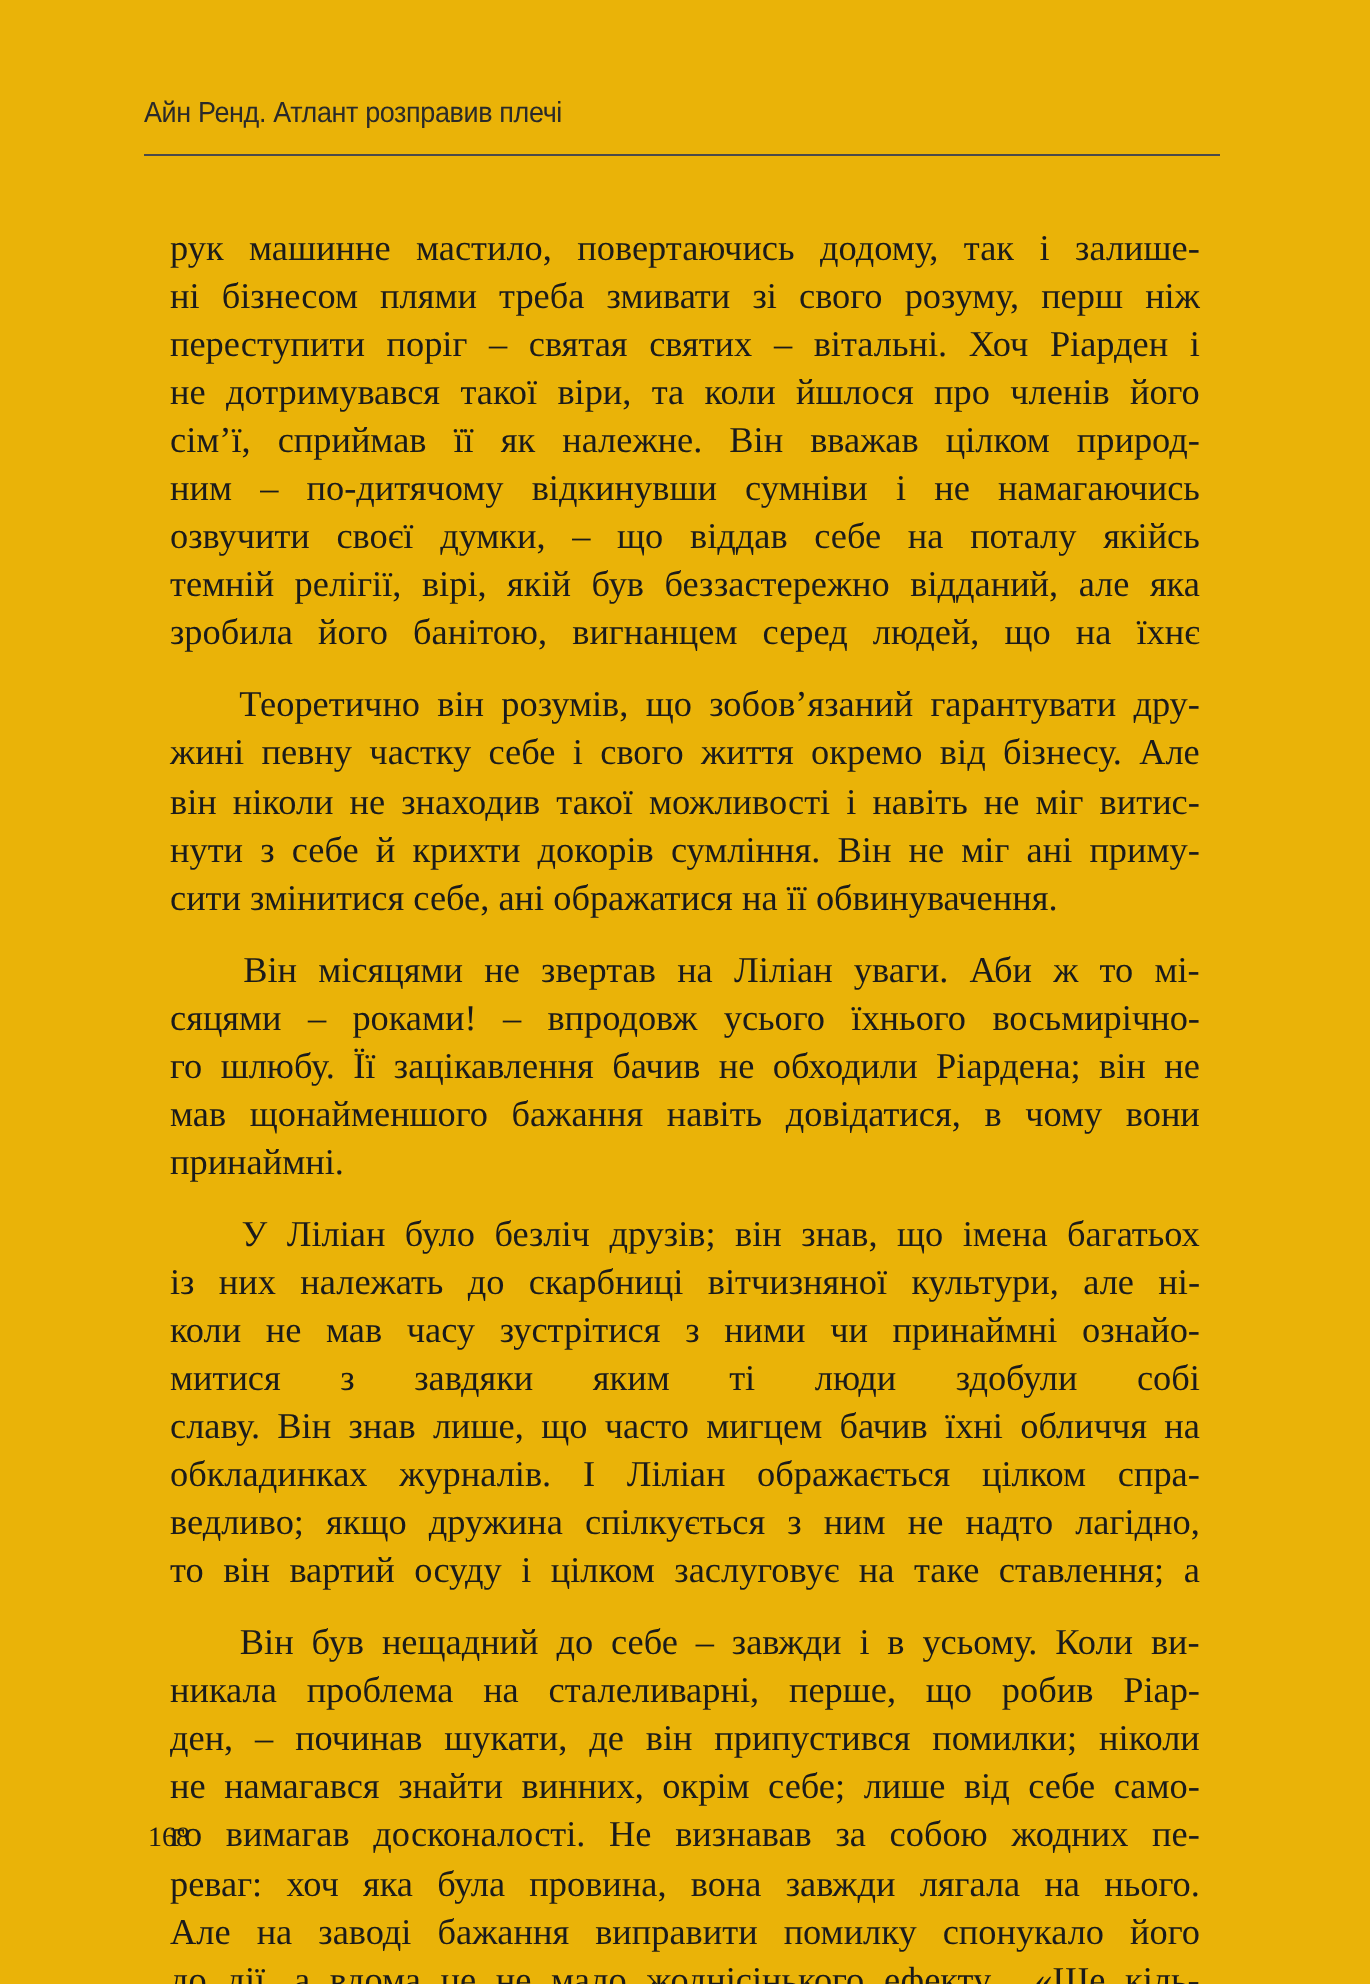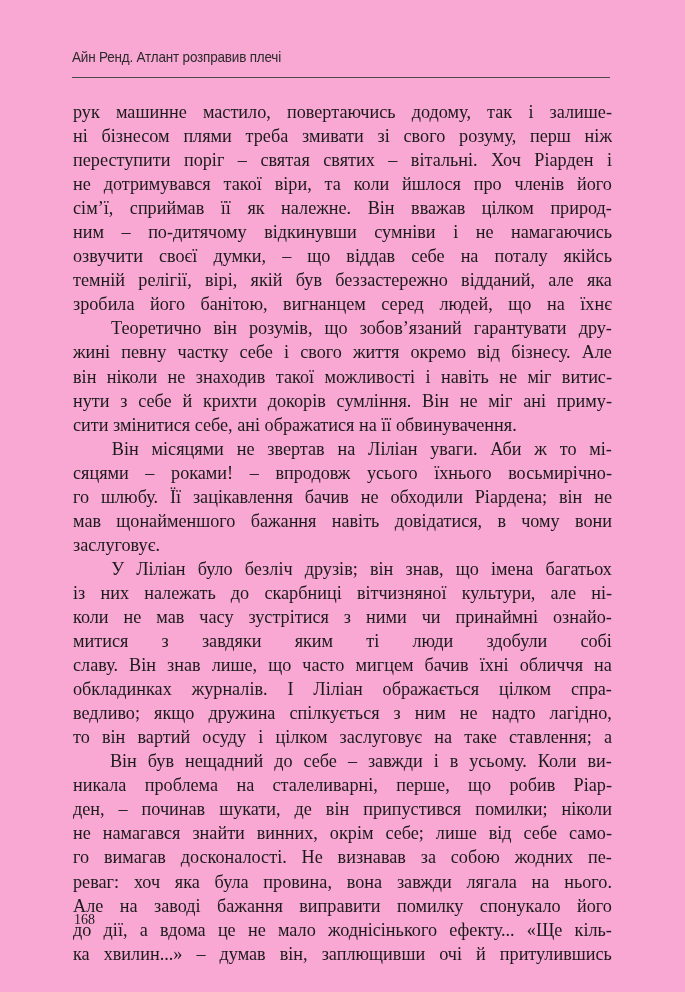--- a/index.html
+++ b/index.html
@@ -14,21 +14,21 @@
     position: relative;
     overflow: hidden;
     font-family: "Liberation Serif", "DejaVu Serif", serif;
     color: #1b1b1b;
     -webkit-font-smoothing: antialiased;
   }
 
   .page {
     position: absolute;
     inset: 0;
-    background: #f9a8d4;
+    background: #eab308;
   }
 
   
   .running-head {
     position: absolute;
     left: 72px;
     top: 48px;
     width: 540px;
   }
   .running-head-text {
@@ -52,21 +52,21 @@
 
   
   .textblock {
     position: absolute;
     left: 73px;
     top: 100px;
     width: 539px;
   }
 
   p.para {
-    margin: 0;
+    margin: 12px;
     font-size: 18.2px;
     line-height: 24.05px;
     text-align: justify;
     text-align-last: left;
     hyphens: manual;
     color: #1b1b1b;
   }
 
   
   .line {
@@ -305,21 +305,21 @@
         <span class="line j">
           <span>мав</span>
           <span>щонайменшого</span>
           <span>бажання</span>
           <span>навіть</span>
           <span>довідатися,</span>
           <span>в</span>
           <span>чому</span>
           <span>вони</span>
         </span>
-        <span class="line last">заслуговує.</span>
+        <span class="line last">принаймні.</span>
       </p>
       <p class="para">
         <span class="line j">
           <span class="indent"></span>
           <span>У</span>
           <span>Ліліан</span>
           <span>було</span>
           <span>безліч</span>
           <span>друзів;</span>
           <span>він</span>

